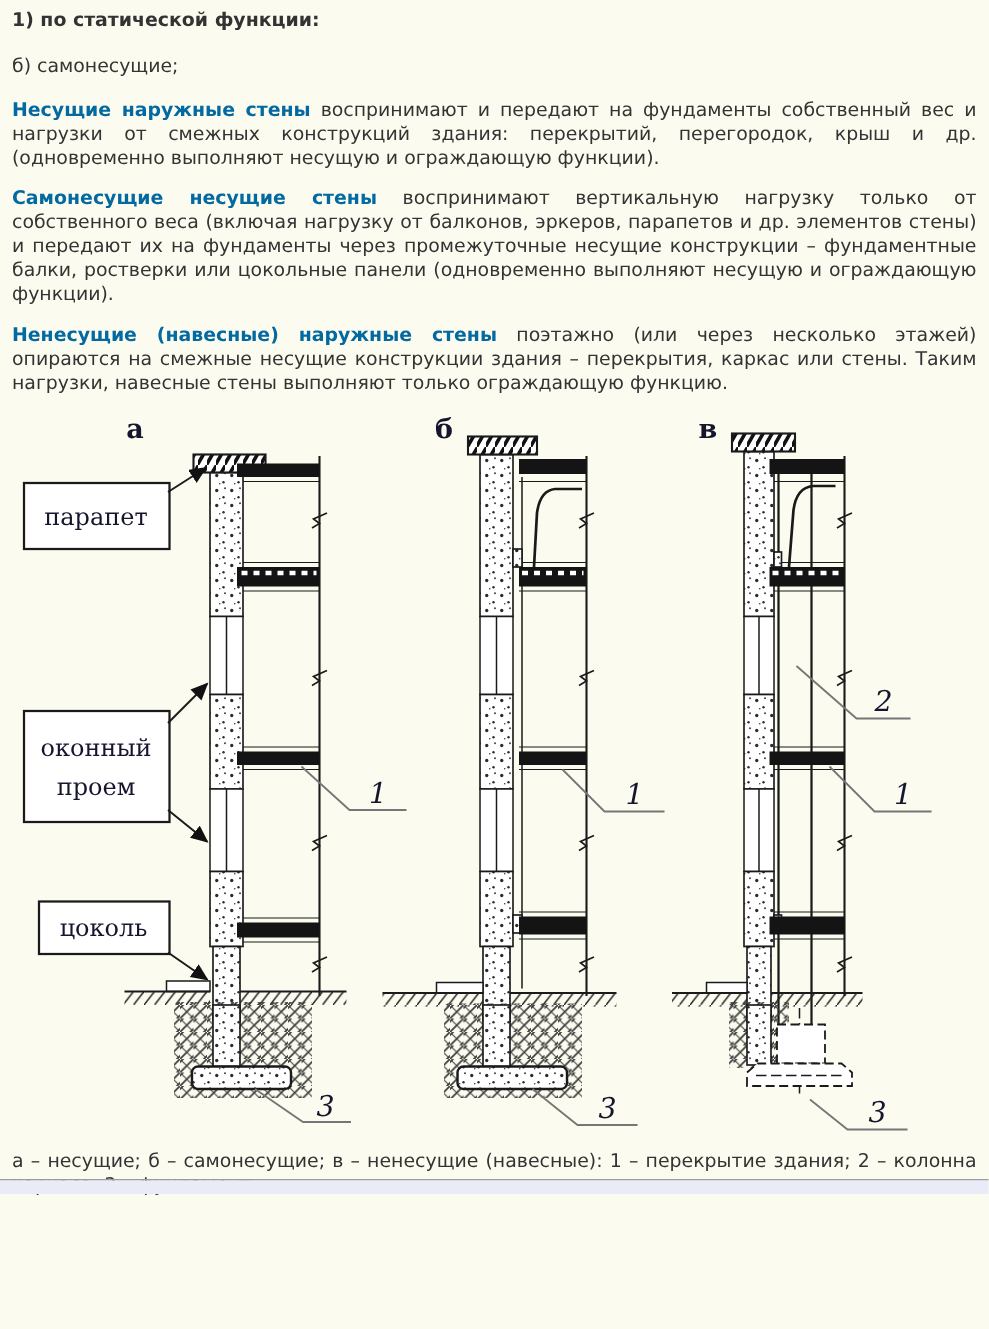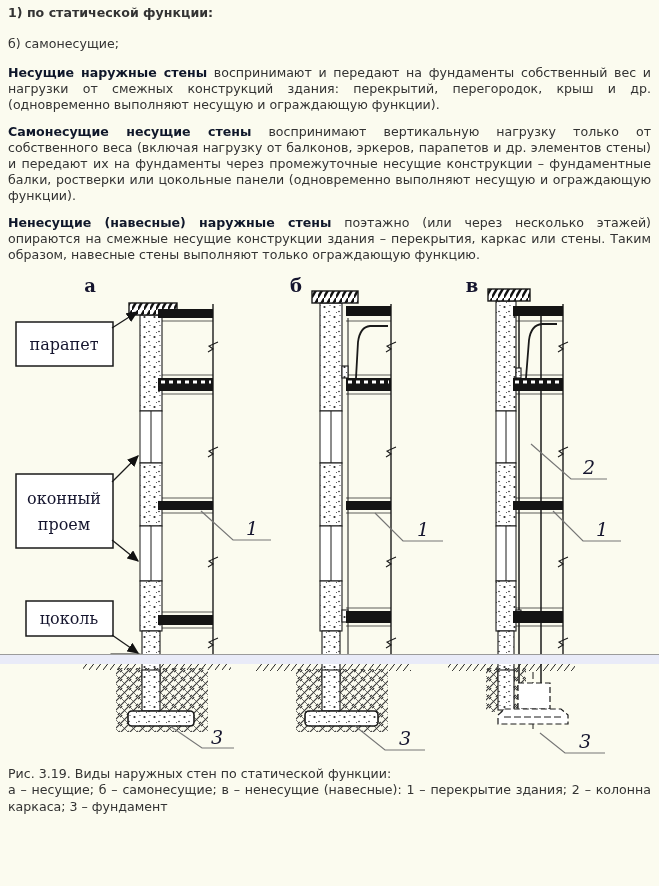--- a/index.html
+++ b/index.html
@@ -2,28 +2,28 @@
 <html style="--page-bg: #fbfbef; --strip-bg: #e9ebf8; --rule: #9b9b9b; --ink: #333333;"><head>
 <meta charset="utf-8">
 <style>
   html,body{margin:0;padding:0}
   body{
     width:659px;height:886px;overflow:hidden;
     background:var(--page-bg,#fbfbef);
     color:var(--ink,#333);
     font-family:"DejaVu Sans","Liberation Sans",sans-serif;
   }
-  .page{position:relative;width:659px;height:664px}
+  .page{position:relative;width:659px;height:796px}
   .content{padding:5px 8px 0 8px}
   p{margin:0 0 11px 0;font-size:12.6px;line-height:1.27}
   .h{font-weight:bold;margin-bottom:15px}
   .li{margin-bottom:13px}
   .note{margin-bottom:10px}
   .just{text-align:justify}
-  b{color:#0f172a}
+  b{color:#0369a1}
   .figure{position:relative;width:650px;height:490px;margin:1px 0 2px 0}
   .figure svg{display:block;margin-left:4px}
   .caption{margin:0;font-size:12.6px;line-height:1.3}
   .bottom{position:absolute;left:0;right:0;bottom:0}
   .rule{border-top:1px solid var(--rule,#9b9b9b)}
   .strip{height:9px;background:var(--strip-bg,#e9ebf8)}
 
   
   .ln{stroke:#1a1a1a;stroke-width:1.4;fill:none}
   .ln1{stroke:#1a1a1a;stroke-width:1;fill:none}
@@ -53,21 +53,21 @@
 <div class="page">
   <div class="content">
 
     <p class="h">1) по статической функции:</p>
     <p class="li">б) самонесущие;</p>
 
     <p class="just"><b>Несущие наружные стены</b><span> воспринимают и передают на фундаменты собственный вес и нагрузки от смежных конструкций здания: перекрытий, перегородок, крыш и др. (одновременно выполняют несущую и ограждающую функции).</span></p>
 
     <p class="just"><b>Самонесущие несущие стены</b><span> воспринимают вертикальную нагрузку только от собственного веса (включая нагрузку от балконов, эркеров, парапетов и др. элементов стены) и передают их на фундаменты через промежуточные несущие конструкции – фундаментные балки, ростверки или цокольные панели (одновременно выполняют несущую и ограждающую функции).</span></p>
 
-    <p class="just"><b>Ненесущие (навесные) наружные стены</b><span> поэтажно (или через несколько этажей) опираются на смежные несущие конструкции здания – перекрытия, каркас или стены. Таким образом, навесные стены выполняют только ограждающую функцию.</span></p>
+    <p class="just"><b>Ненесущие (навесные) наружные стены</b><span> поэтажно (или через несколько этажей) опираются на смежные несущие конструкции здания – перекрытия, каркас или стены. Таким нагрузки, навесные стены выполняют только ограждающую функцию.</span></p>
 
     <div class="figure">
       <svg width="640" height="490" viewBox="0 0 640 490">
         <defs>
           <pattern id="stip" width="10" height="10" patternUnits="userSpaceOnUse">
             <rect width="10" height="10" fill="#fff"></rect>
             <circle cx="2.5" cy="3" r="1.1" fill="#2b2b2b"></circle>
             <circle cx="7" cy="7.5" r="0.8" fill="#2b2b2b"></circle>
             <circle cx="8" cy="1.5" r="0.6" fill="#2b2b2b"></circle>
             <circle cx="4.5" cy="8.5" r="0.5" fill="#2b2b2b"></circle>
@@ -266,21 +266,20 @@
           <polyline points="519,170 559,205 595,205" class="ldr"></polyline>
           <text x="577" y="200" class="num">2</text>
           <polyline points="541,237 571,267 609,267" class="ldr"></polyline>
           <text x="590" y="262" class="num">1</text>
           <polyline points="528,459 553,479 593,479" class="ldr"></polyline>
           <text x="573" y="474" class="num">3</text>
         </g>
       </svg>
     </div>
 
-    <p class="caption">Рис. 3.19. Виды наружных стен по статической функции:</p>
     <p class="caption just">а – несущие; б – самонесущие; в – ненесущие (навесные): 1 – перекрытие здания; 2 – колонна каркаса; 3 – фундамент</p>
   </div>
 
   <div class="bottom">
     <div class="rule"></div>
     <div class="strip"></div>
   </div>
 </div>
 
 </body></html>

